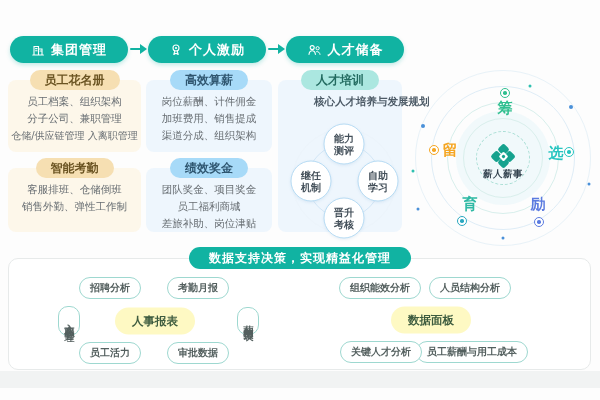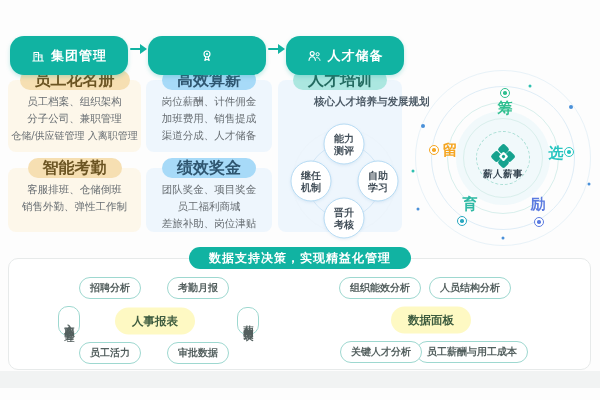--- a/index.html
+++ b/index.html
@@ -4,38 +4,38 @@
 <style>
   * { margin:0; padding:0; box-sizing:border-box; }
   html,body { background:#fff; }
   #canvas {
     position:relative; width:600px; height:400px; overflow:hidden;
     background:#fdfdfd;
     font-family:"DejaVu Sans","Liberation Sans",sans-serif;
   }
   
   .flow-pill {
-    position:absolute; height:39px; width:118px; border-radius:14px;
+    position:absolute; height:27px; width:118px; border-radius:14px;
     background:#11b3a2; color:#fff; font-size:13px; font-weight:bold;
     display:flex; align-items:center; justify-content:center; gap:6px;
     letter-spacing:1px; z-index:4; box-shadow:0 2px 4px rgba(17,179,162,.25);
   }
   .flow-pill svg { display:block; }
   .flow-arrow { position:absolute; width:17px; height:10px; z-index:4; }
   .flow-arrow .shaft { position:absolute; left:0; top:4px; width:11px; height:2.4px; background:#11b3a2; border-radius:1px; }
   .flow-arrow .head  { position:absolute; right:0; top:0; width:0; height:0;
     border-left:7px solid #11b3a2; border-top:5px solid transparent; border-bottom:5px solid transparent; }
   
   .card { position:absolute; border-radius:8px; z-index:2; }
   .card.cream { background:#fdf7ea; }
   .card.blue  { background:#eef6fd; }
   .card-pill {
     position:absolute; top:-10px; left:50%; transform:translateX(-50%);
     height:20px; line-height:20px; padding:0 15px; border-radius:10px;
-    font-size:16px; font-weight:bold; white-space:nowrap; z-index:3;
+    font-size:12px; font-weight:bold; white-space:nowrap; z-index:3;
   }
   .card.cream .card-pill { background:#f6dfb2; color:#6b5422; }
   .card.blue  .card-pill { background:#a7daf8; color:#2f5670; }
   .card.blue  .card-pill.tealpill { background:#abe7e0; color:#236b60; }
   .card-items { padding-top:13px; }
   .card-item { font-size:10.5px; line-height:17px; color:#676d72; text-align:center; white-space:nowrap; }
   .card-sub { margin-top:15px; font-size:10.5px; color:#4c5a66; text-align:center; font-weight:bold; white-space:nowrap; }
   
   .ringA,.ringB { position:absolute; border-radius:50%; transform:translate(-50%,-50%); }
   .ringA { width:104px; height:104px; border:1px solid #ecf4fb; }
@@ -100,20 +100,21 @@
   <div class="flow-arrow" style="left:130px; top:44px;">
     <span class="shaft"></span>
       <span class="head"></span>
   </div>
   <div class="flow-pill" style="left:148px; top:36px;">
     <svg width="14" height="14" viewBox="0 0 14 14">
       <circle cx="7" cy="5" r="3" fill="none" stroke="#fff" stroke-width="1.1"></circle>
       <circle cx="7" cy="5" r="1.1" fill="#fff"></circle>
       <path d="M5.8 7.8L4.8 11.5l2.2-1.3 2.2 1.3-1-3.7" fill="none" stroke="#fff" stroke-width="1.1" stroke-linejoin="round"></path>
     </svg>
+    <span>个人激励</span>
   </div>
   <div class="flow-arrow" style="left:268px; top:44px;">
     <span class="shaft"></span>
       <span class="head"></span>
   </div>
   <div class="flow-pill" style="left:286px; top:36px;">
     <svg width="15" height="14" viewBox="0 0 15 14">
       <circle cx="5.2" cy="4.6" r="2" fill="none" stroke="#fff" stroke-width="1.1"></circle>
       <path d="M2 11.4c.3-2.4 1.6-3.6 3.2-3.6s2.9 1.2 3.2 3.6" fill="none" stroke="#fff" stroke-width="1.1" stroke-linecap="round"></path>
       <circle cx="10.6" cy="5.2" r="1.6" fill="none" stroke="#fff" stroke-width="1"></circle>
@@ -136,21 +137,21 @@
       <div class="card-item">客服排班、仓储倒班</div>
       <div class="card-item">销售外勤、弹性工作制</div>
     </div>
   </div>
 
   <div class="card blue" style="left:146px; top:80px; width:126px; height:72px;">
     <div class="card-pill">高效算薪</div>
     <div class="card-items">
       <div class="card-item">岗位薪酬、计件佣金</div>
       <div class="card-item">加班费用、销售提成</div>
-      <div class="card-item">渠道分成、人才储备</div>
+      <div class="card-item">渠道分成、组织架构</div>
     </div>
   </div>
   <div class="card blue" style="left:146px; top:168px; width:126px; height:64px;">
     <div class="card-pill">绩效奖金</div>
     <div class="card-items">
       <div class="card-item">团队奖金、项目奖金</div>
       <div class="card-item">员工福利商城</div>
       <div class="card-item">差旅补助、岗位津贴</div>
     </div>
   </div>

